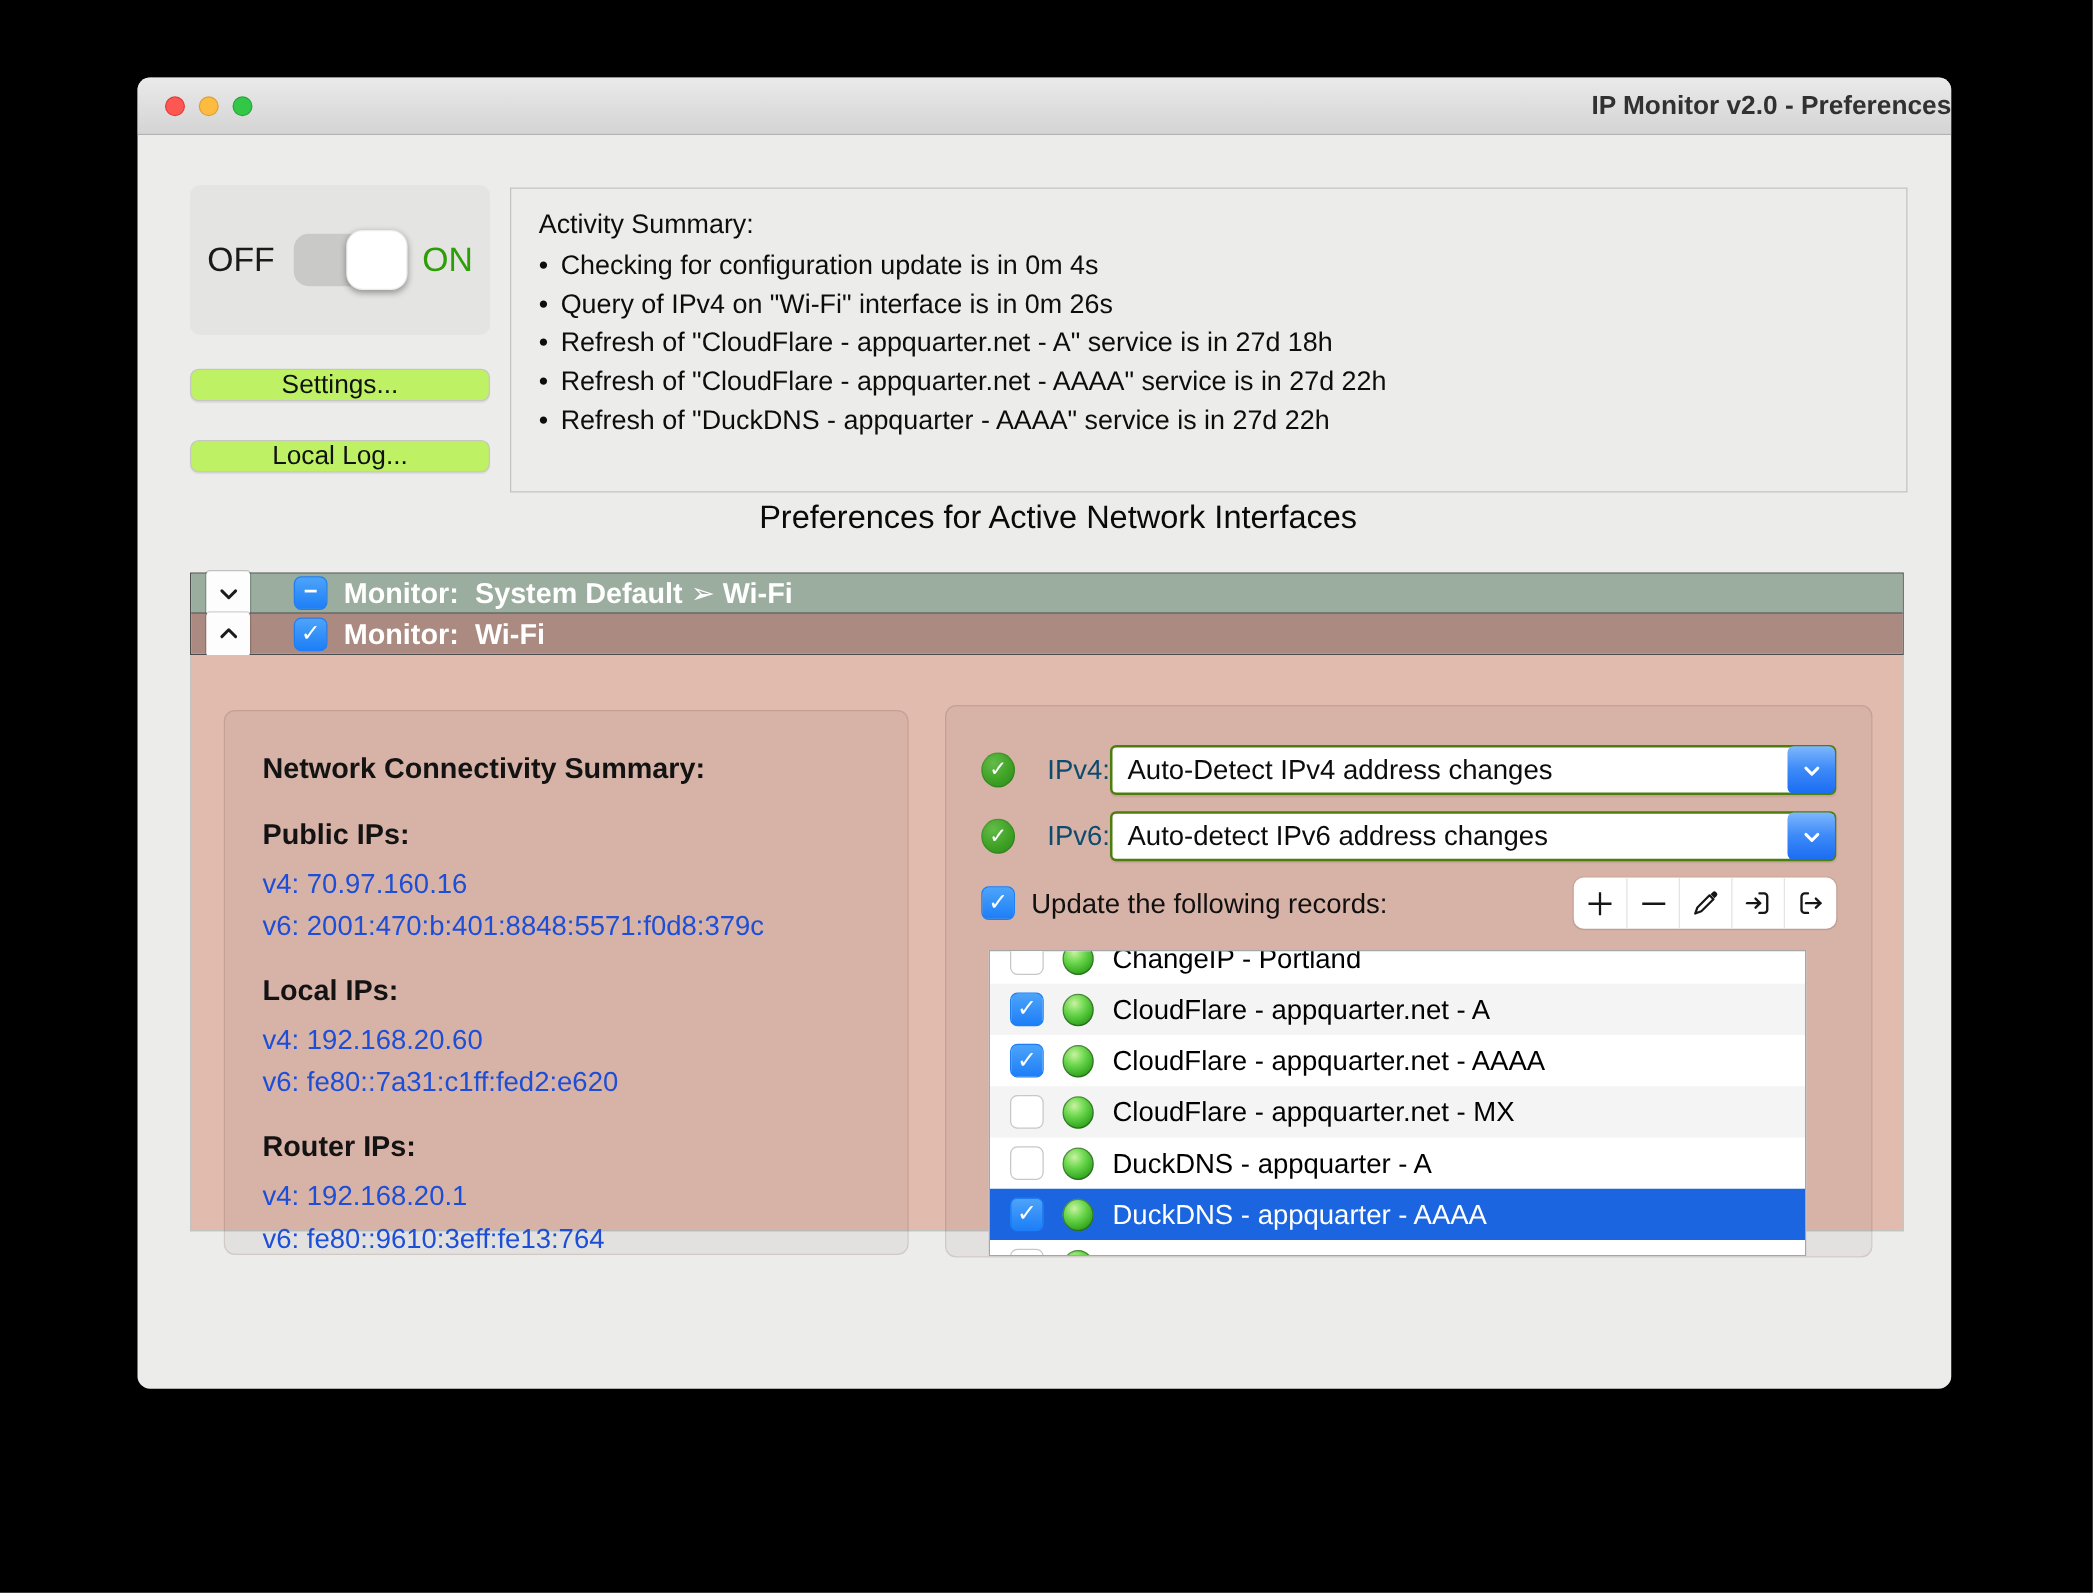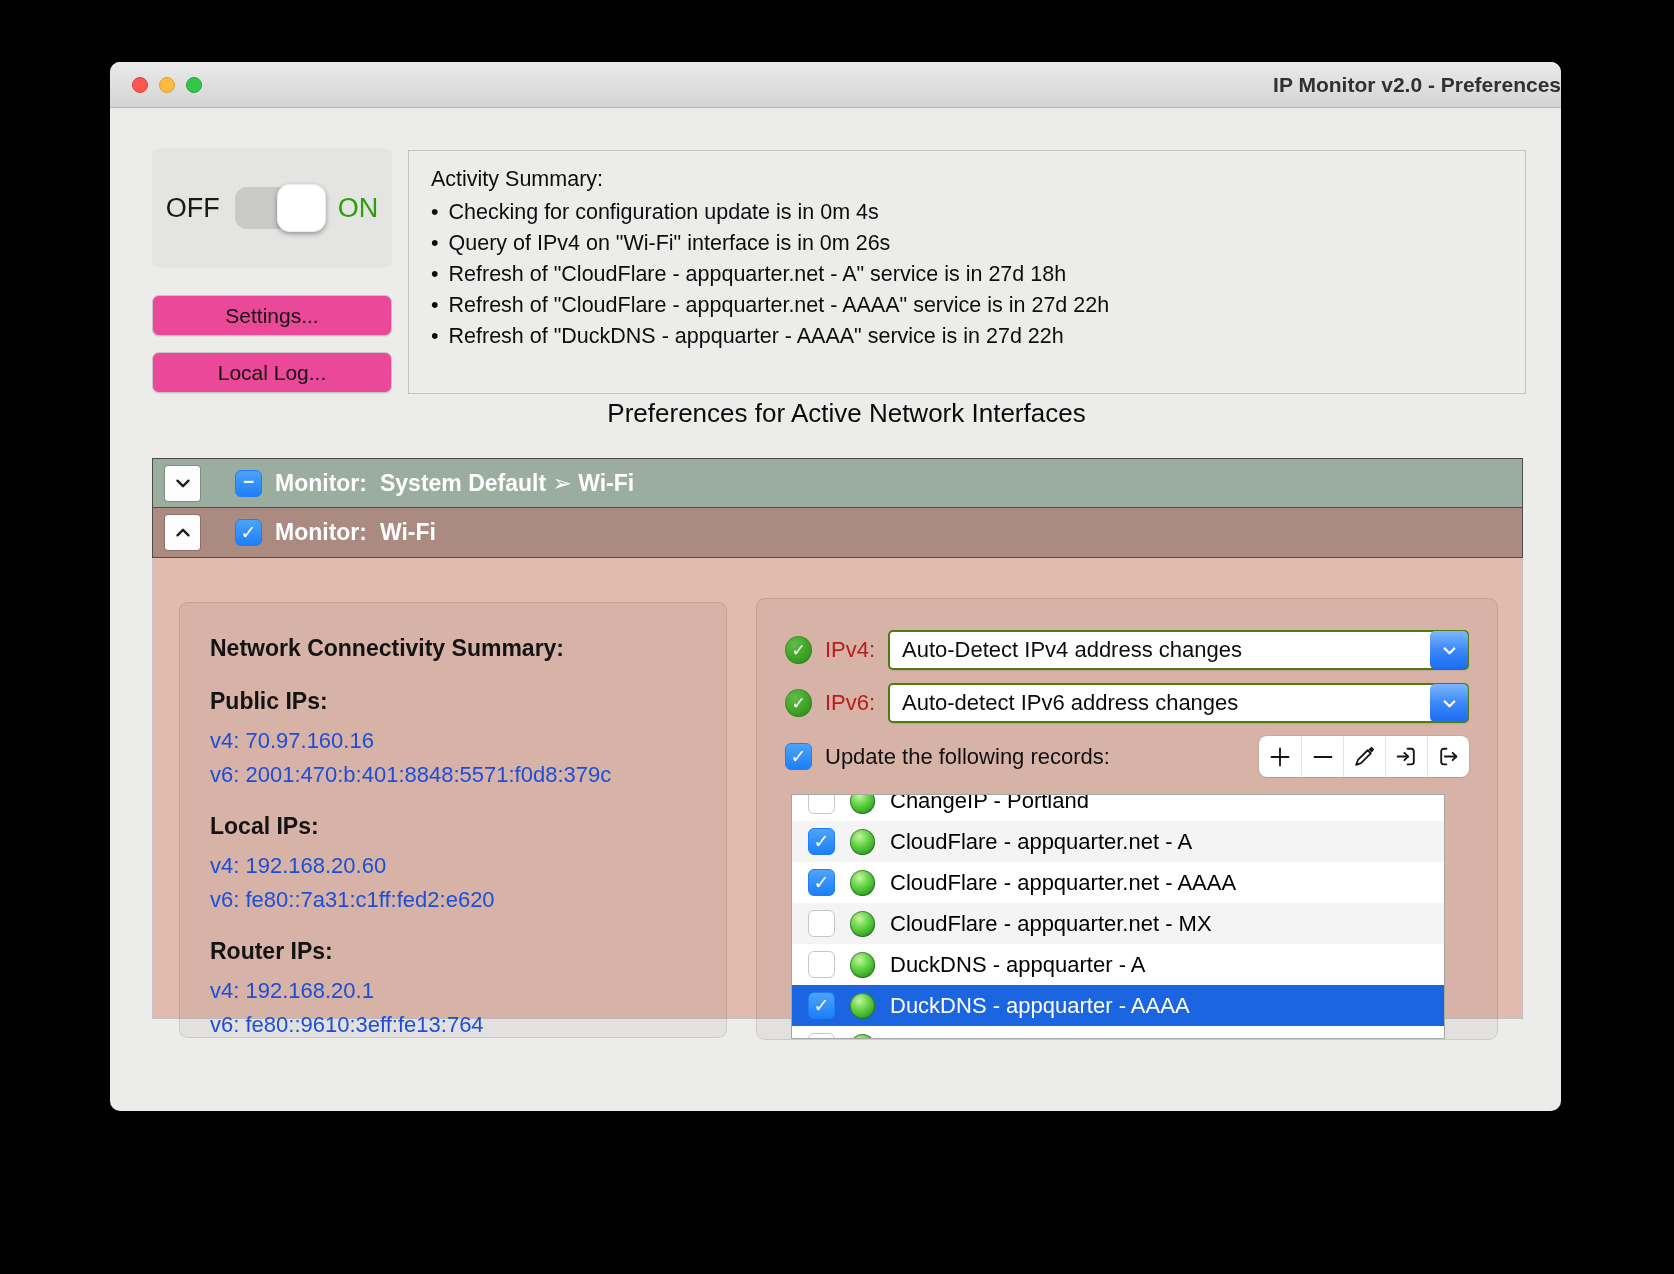--- a/index.html
+++ b/index.html
@@ -21,40 +21,40 @@
 
   
   .toggle-box { position:absolute; left:42px; top:86px; width:240px; height:120px;
     background:#e4e4e2; border-radius:8px; display:flex; align-items:center; justify-content:center; gap:15px; }
   .off-label { font-size:27px; color:#1a1a1a; }
   .on-label { font-size:27px; }
   .switch { position:relative; width:88px; height:42px; background:#c9c9c7; border-radius:12px; }
   .knob { position:absolute; right:-3px; top:-3px; width:49px; height:48px; background:#fff; border-radius:13px;
     box-shadow:0 2px 5px rgba(0,0,0,.35), inset 0 0 0 1px rgba(0,0,0,.07); }
 
-  .btn { position:absolute; left:42px; width:240px; height:41px; background:#ec4899;
+  .btn { position:absolute; left:42px; width:240px; height:26px; background:#bef264;
     border:1px solid #c6c6c4; border-radius:7px; font-size:21px; color:#111;
     display:flex; align-items:center; justify-content:center; box-shadow:0 1px 1px rgba(0,0,0,.07); cursor:default; }
   .btn.settings { top:233px; }
   .btn.viewlog { top:290px; }
 
   
   .activity { position:absolute; left:298px; top:88px; width:1118px; height:244px;
     border:1px solid #c3c3c1; background:#ececea; padding:12px 22px; font-size:21.5px; color:#0d0d0d; }
   .activity .t { line-height:32px; margin-bottom:2px; }
   .activity .item { line-height:31px; display:flex; }
   .activity .item::before { content:"•"; margin-right:10px; }
 
   .heading { position:absolute; top:336px; left:0; width:100%; text-align:center;
     font-size:26px; font-weight:500; color:#0a0a0a;padding-left:22px; }
 
   
   .iface { position:absolute; left:42px; top:396px; width:1371px; }
   .hdrs { border:1px solid #4c4c4c; }
-  .hdr { height:49px; display:flex; align-items:center; padding-left:12px; }
+  .hdr { height:32px; display:flex; align-items:center; padding-left:12px; }
   .hdr.h1 { border-bottom:1px solid #4c4c4c; }
   .expander { width:35px; height:35px; background:#fdfdfd; border-radius:3px;
     display:flex; align-items:center; justify-content:center; box-shadow:0 0 0 1px rgba(0,0,0,.18); }
   .cb { width:27px; height:27px; border-radius:6px; background:#fff; border:1px solid #c7c7c5;
     display:flex; align-items:center; justify-content:center; flex:0 0 auto;
     font-weight:bold; color:#fff; font-size:19px; }
   .cb-on { background:linear-gradient(#4da4fa,#1d7ef7); border-color:#1d7ef7; }
   .hdr .cb { margin-left:35px; }
   .cb-mixed .cb::after { content:"−"; margin-top:-2px; }
   .cb-checked .cb::after { content:"✓"; }
@@ -70,21 +70,21 @@
   .s-group { margin-bottom:21px; }
   .s-label { font-size:23px; font-weight:bold; color:#131313; margin-bottom:9px; }
   .s-line { font-size:22px; color:#1d4ed8; line-height:34px; }
 
   .drow { display:flex; align-items:center; margin-bottom:13px; }
   .scircle { width:27px; height:28px; border-radius:50%; margin-right:13px; flex:0 0 auto;
     background:radial-gradient(circle at 36% 30%, #64bb49, #3ea125 55%, #2f8c1b 90%);
     display:flex; align-items:center; justify-content:center;
     color:#fff; font-size:17px; font-weight:bold; box-shadow:inset 0 0 0 1px rgba(0,0,0,.12); }
   .scircle::after { content:"✓"; }
-  .dlabel { font-size:22px; color:#b91c1c; width:63px; flex:0 0 auto; }
+  .dlabel { font-size:22px; color:#0c4a6e; width:63px; flex:0 0 auto;text-align:right; }
   .popup { flex:1; height:40px; background:#fff; border:2px solid #4d7c0f; border-radius:5px;
     position:relative; display:flex; align-items:center; box-shadow:0 1px 1px rgba(0,0,0,.08); }
   .ptext { font-size:22px; color:#0c0c0c; padding-left:12px; }
   .pcap { position:absolute; right:-1px; top:-1px; bottom:-1px; width:38px; border-radius:5px;
     background:linear-gradient(#7db7fd,#3e8af8 48%,#1a6cf3);
     display:flex; align-items:center; justify-content:center; }
 
   .urow { display:flex; align-items:center; margin-top:9px; }
   .ulabel { font-size:22px; color:#101010; margin-left:13px; }
   .toolbar { margin-left:auto; background:#fff; border-radius:8px; display:flex; overflow:hidden;

